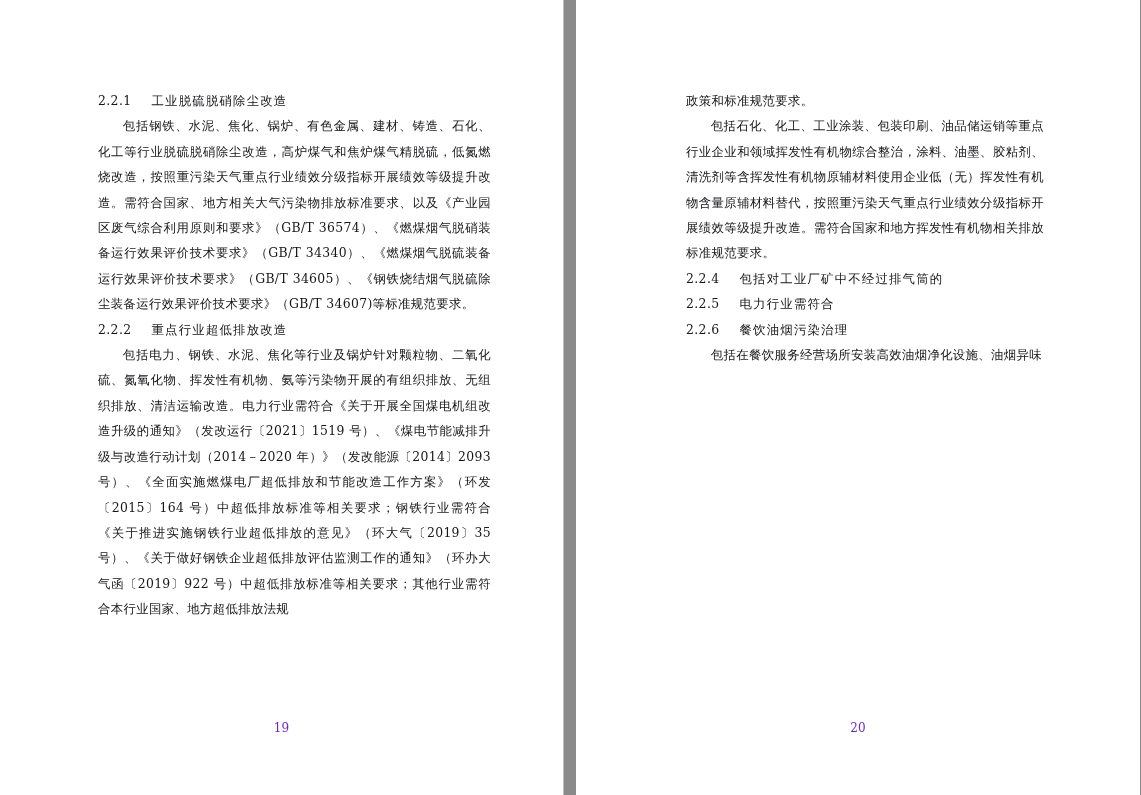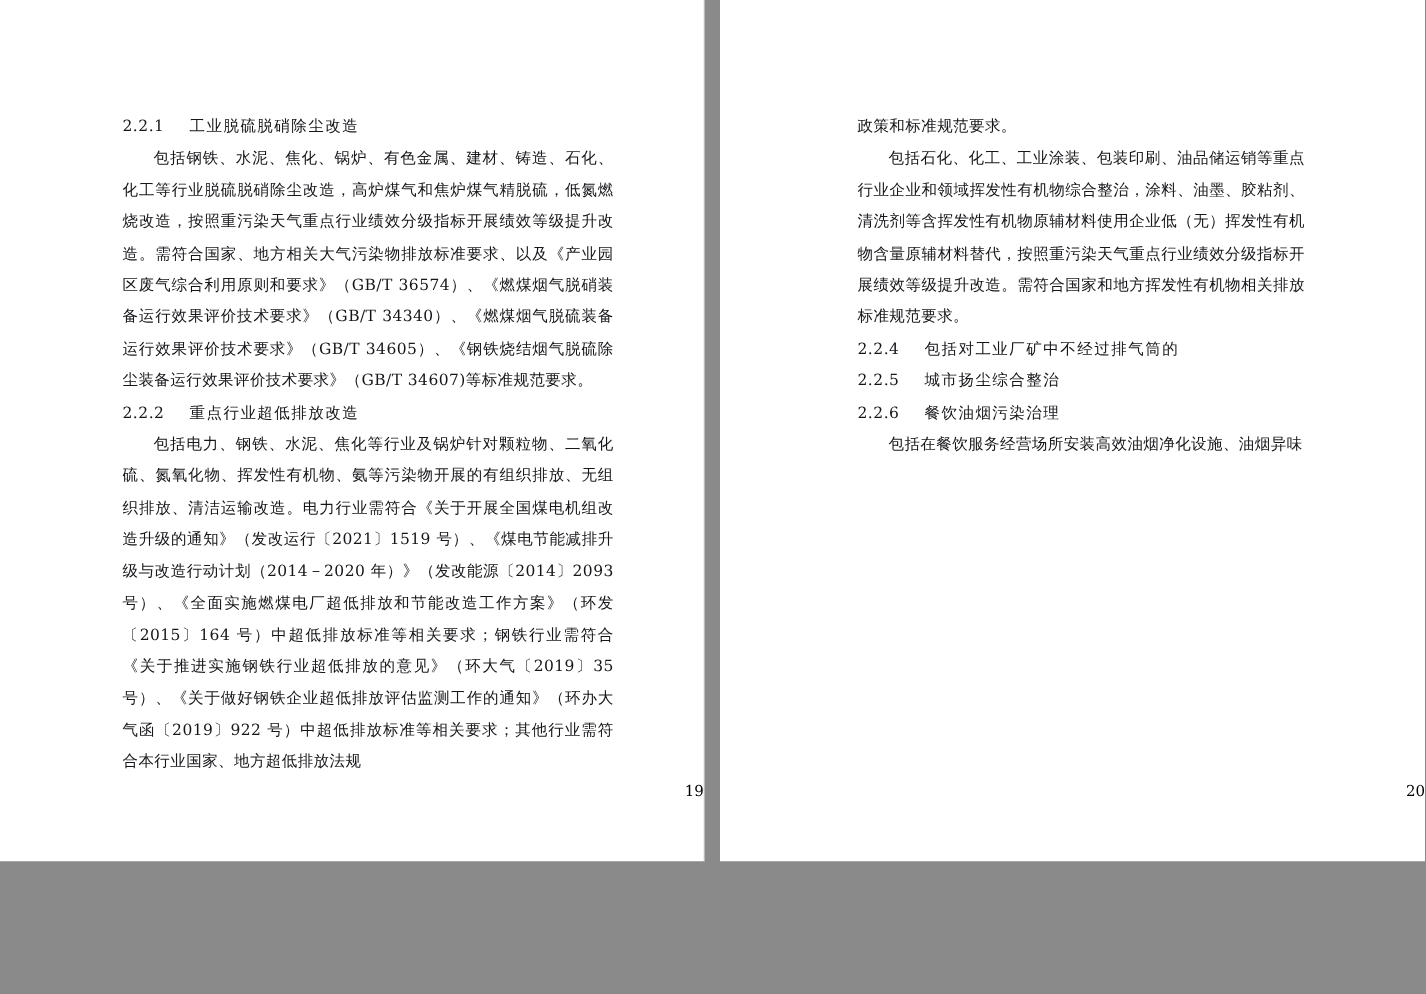--- a/index.html
+++ b/index.html
@@ -15,21 +15,21 @@
     display: flex;
     width: 1141px;
     height: 795px;
     gap: 12px;
     background: #8a8a8a;
   }
   .page {
     position: relative;
     background: #ffffff;
     width: 564px;
-    height: 689px;
+    height: 795px;
     box-sizing: border-box;
     overflow: hidden;
   }
   .page.left { border-right: 1px solid #bbb; }
   .page-inner {
     position: absolute;
     left: 0;
     right: 0;
     top: 0;
     bottom: 0;
@@ -63,26 +63,26 @@
     margin-left: 20px;
     letter-spacing: 1.2px;
   }
   .para {
     margin: 0;
     text-indent: 2em;
     letter-spacing: 0.35px;
   }
   .folio {
     position: absolute;
-    bottom: 49px;
+    bottom: 60px;
     left: 0;
     right: 0;
-    text-align: right;
+    text-align: center;
     font-size: 12px;
-    color: #000000;
+    color: #6d28d9;
     font-family: "DejaVu Serif", "Liberation Serif", serif;
   }
 </style>
 </head>
 <body>
 
 <div class="spread">
 
   <div class="page left">
     <div class="page-inner doc-text">
@@ -110,21 +110,21 @@
 
 
       <p class="para">包括石化、化工、工业涂装、包装印刷、油品储运销等重点行业企业和领域挥发性有机物综合整治，涂料、油墨、胶粘剂、清洗剂等含挥发性有机物原辅材料使用企业低（无）挥发性有机物含量原辅材料替代，按照重污染天气重点行业绩效分级指标开展绩效等级提升改造。需符合国家和地方挥发性有机物相关排放标准规范要求。</p>
 
       <p class="heading">
         <span class="num">2.2.4</span><span class="htext">包括对工业厂矿中不经过排气筒的</span>
       </p>
 
 
       <p class="heading">
-        <span class="num">2.2.5</span><span class="htext">城市扬尘综合整治</span>
+        <span class="num">2.2.5</span><span class="htext">电力行业需符合</span>
       </p>
 
 
       <p class="heading">
         <span class="num">2.2.6</span><span class="htext">餐饮油烟污染治理</span>
       </p>
 
       <p class="para">包括在餐饮服务经营场所安装高效油烟净化设施、油烟异味</p>
 
     </div>

